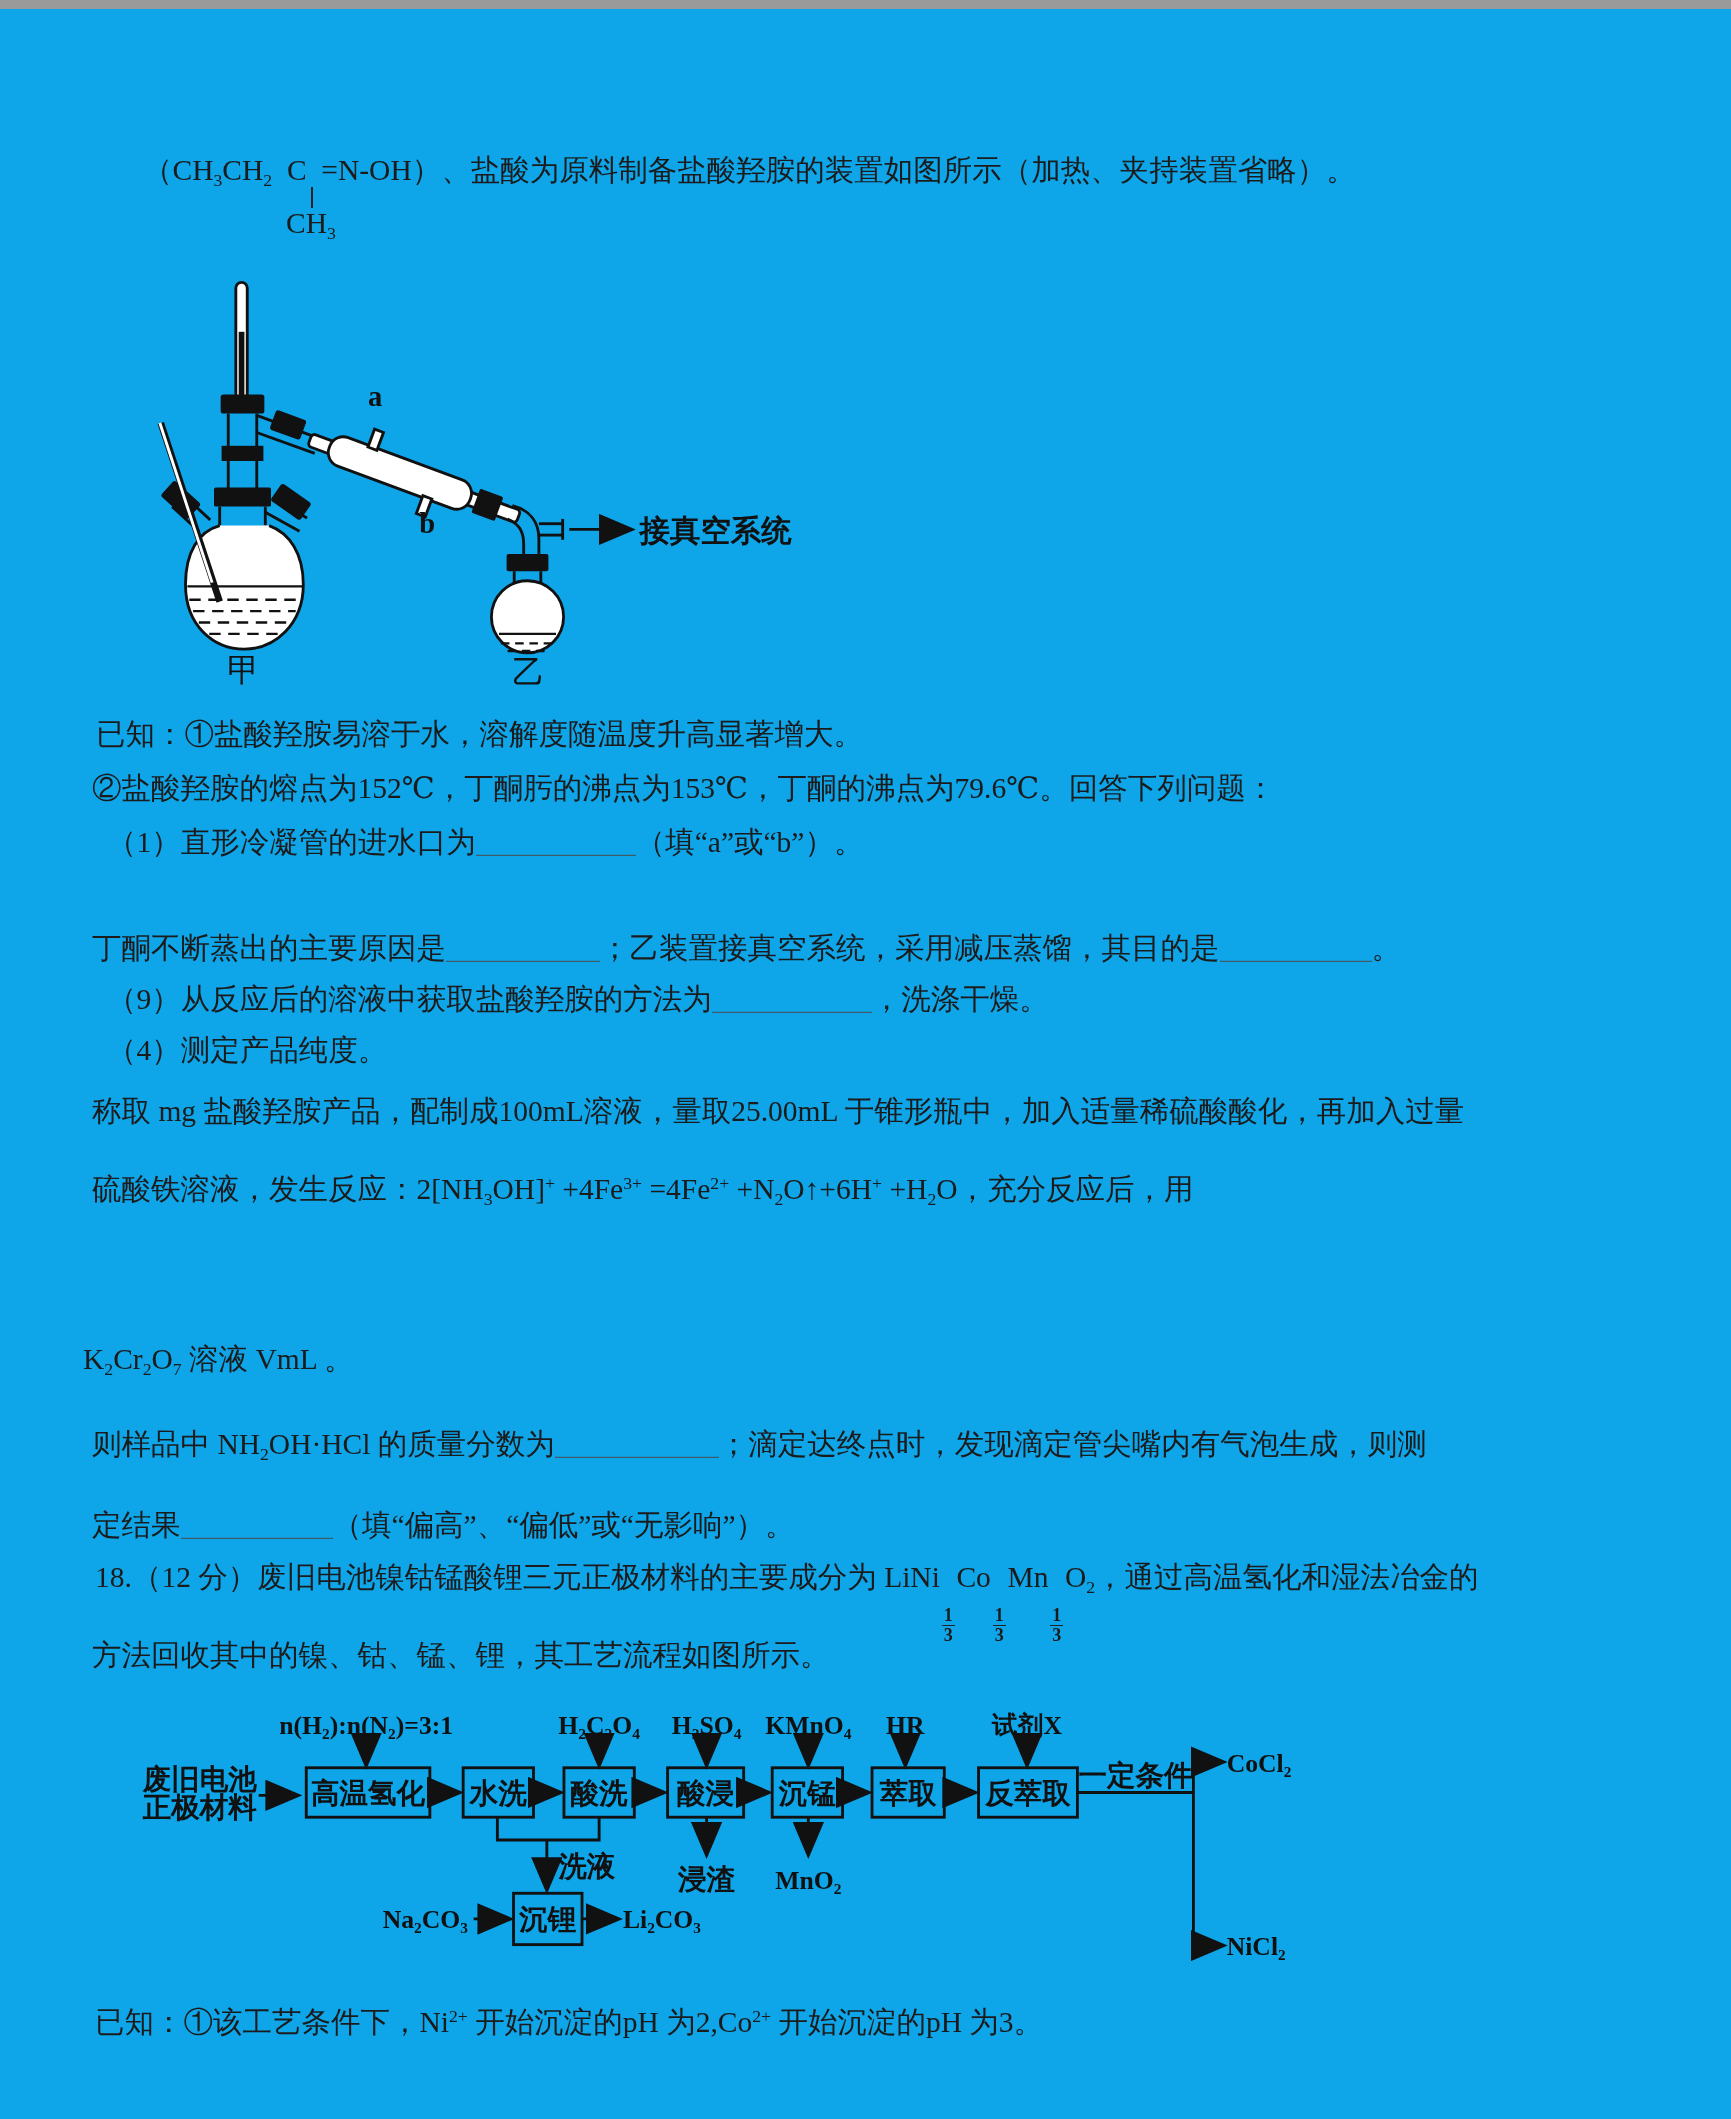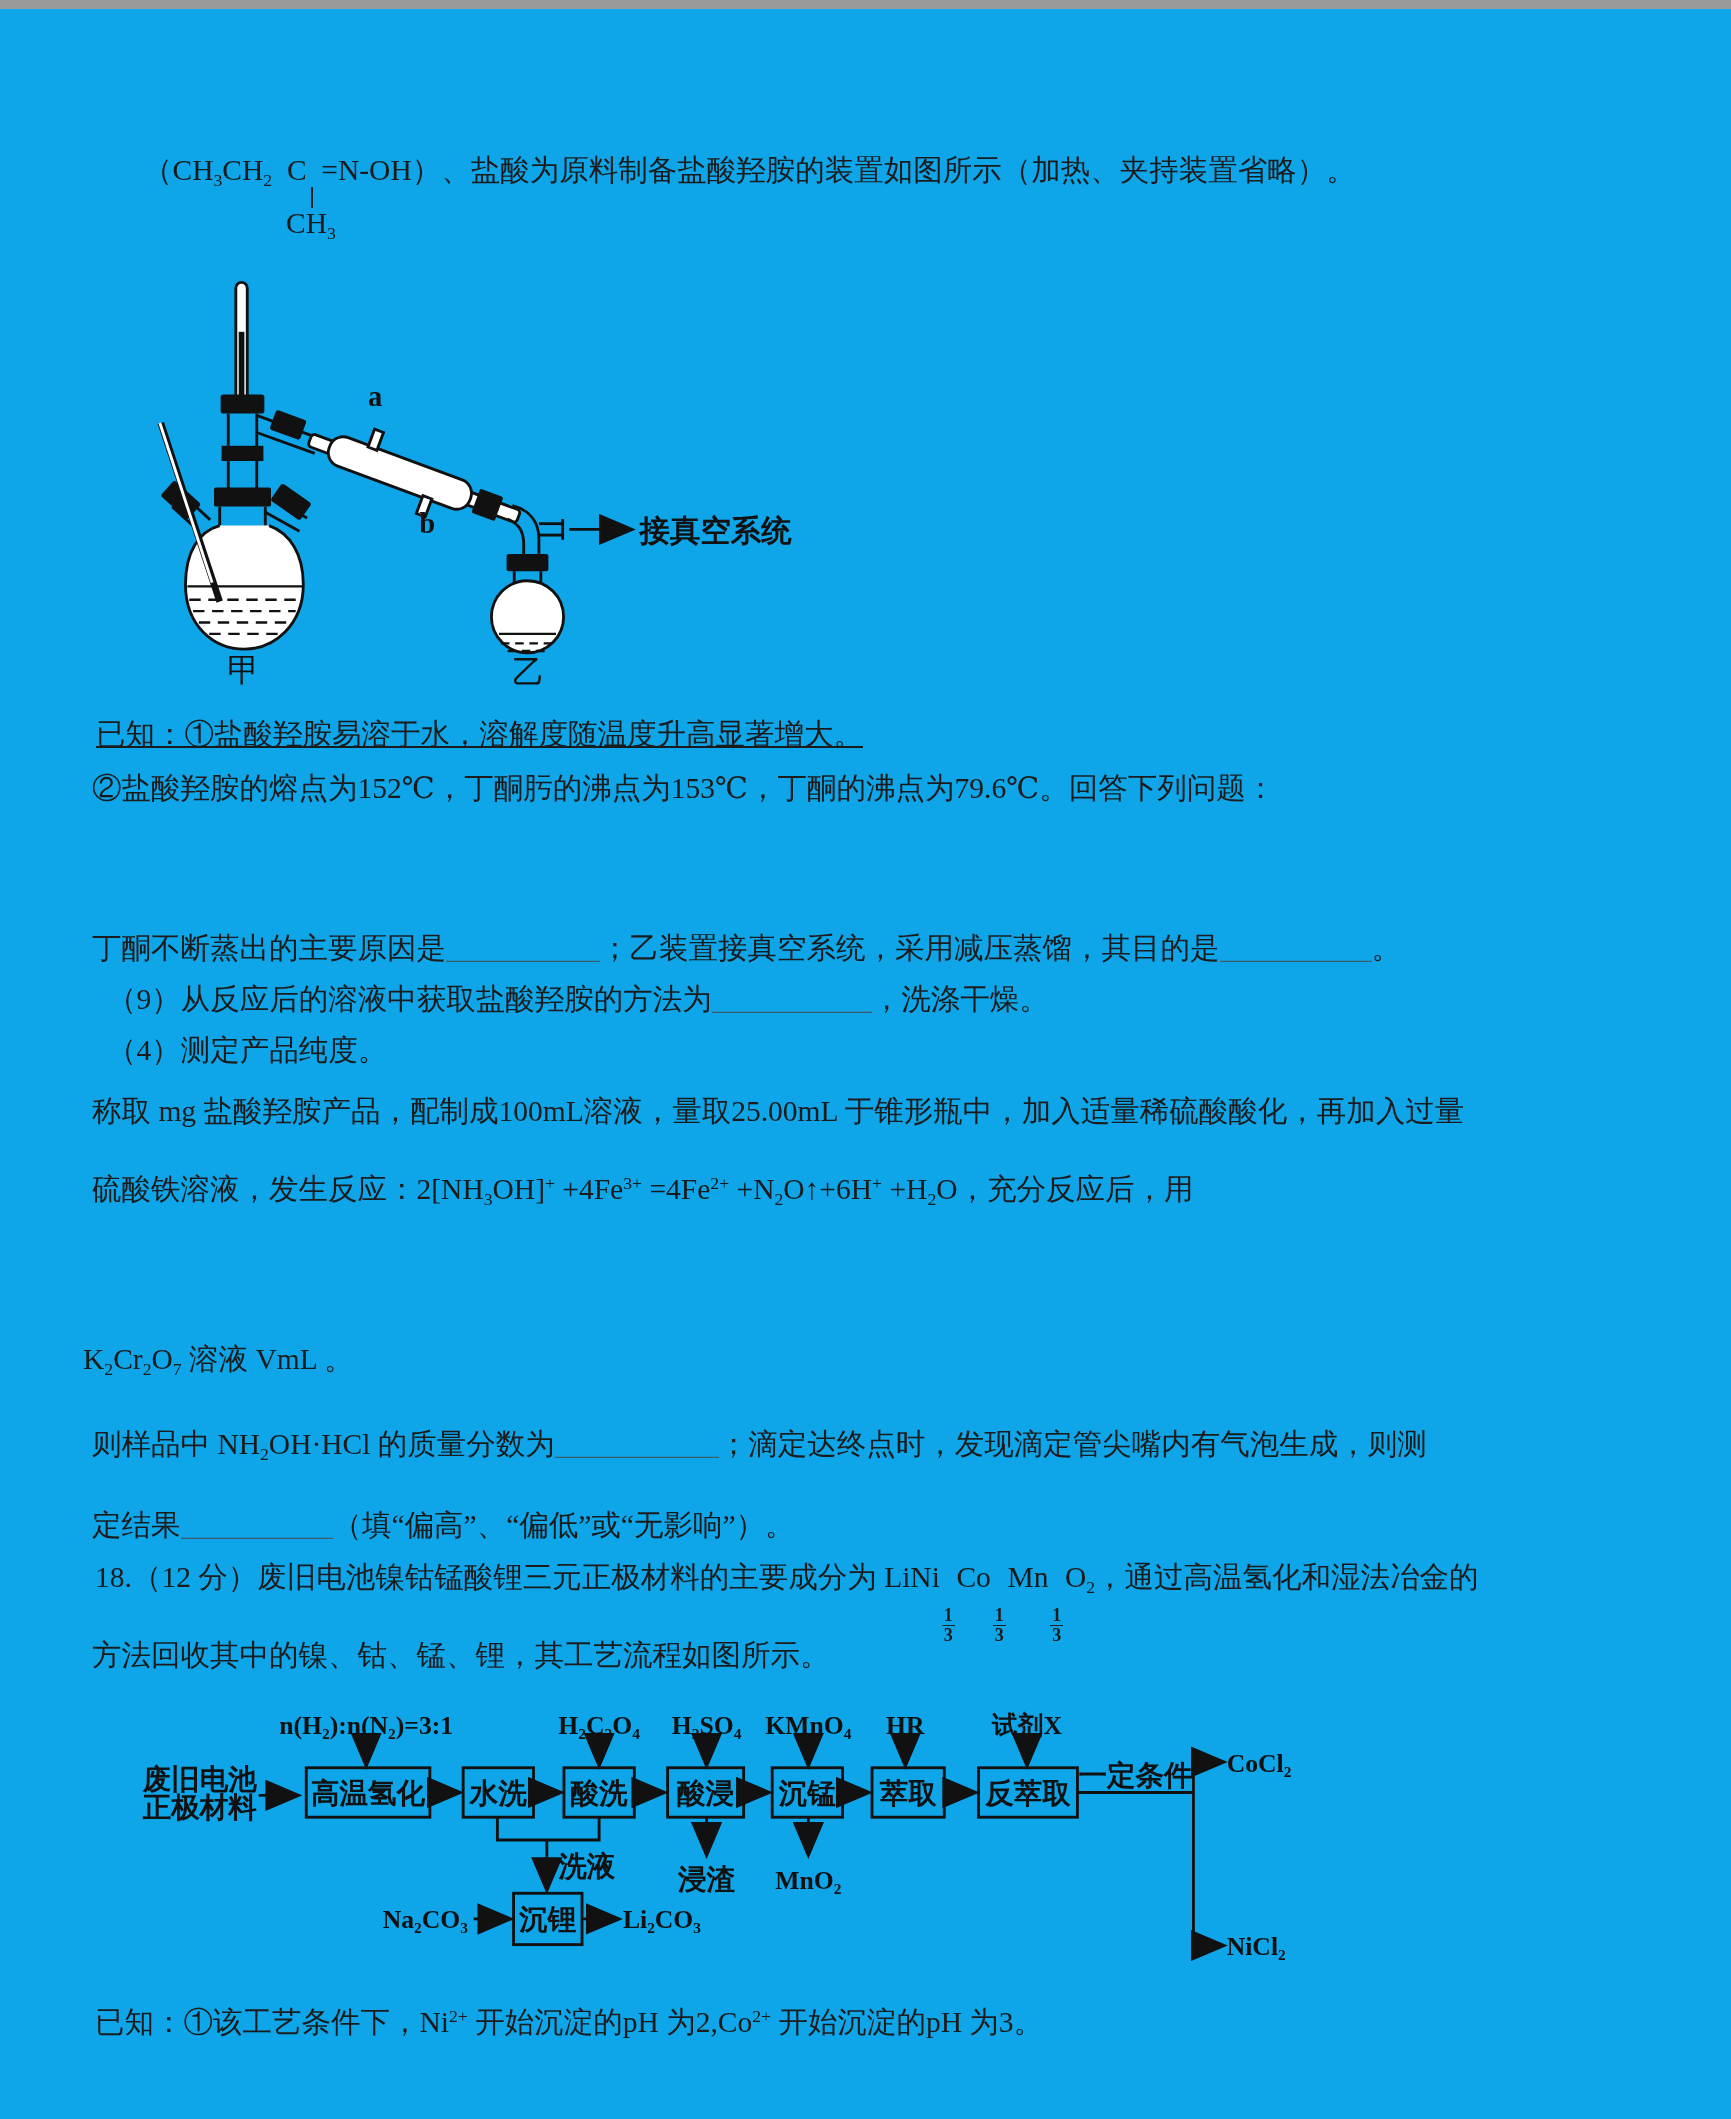--- a/index.html
+++ b/index.html
@@ -97,23 +97,26 @@
       <line x1="74" y1="370" x2="170" y2="370" stroke-width="2.5" stroke-dasharray="12 8"></line>
       <line x1="85" y1="382" x2="159" y2="382" stroke-width="2.5" stroke-dasharray="12 8"></line>
     </g>
     <text x="252" y="142" font-size="30" font-weight="bold">a</text>
     <text x="306" y="276" font-size="30" font-weight="bold">b</text>
     <text x="538" y="284" font-size="32" font-weight="bold">接真空系统</text>
     <text class="figlabel" x="104" y="432">甲</text>
     <text class="figlabel" x="404" y="434">乙</text>
   </svg>
 
-  <div class="line" style="left:96px;top:707px;text-decoration:underline;">已知：①盐酸羟胺易溶于水，溶解度随温度升高显著增大。</div>
+  <div class="line" style="left:96px;top:707px;">已知：①盐酸羟胺易溶于水，溶解度随温度升高显著增大。</div>
   <div class="line" style="left:92px;top:761px;">②盐酸羟胺的熔点为152℃，丁酮肟的沸点为153℃，丁酮的沸点为79.6℃。回答下列问题：</div>
 
+  <div class="line" style="left:107px;top:815px;">
+    <span>（1）直形冷凝管的进水口为</span><span class="blank" style="width:160px;"></span><span>（填“a”或“b”）。</span>
+  </div>
   <div class="line" style="left:92px;top:921px;">
     <span>丁酮不断蒸出的主要原因是</span><span class="blank" style="width:154px;"></span><span>；乙装置接真空系统，采用减压蒸馏，其目的是</span><span class="blank" style="width:152px;"></span><span>。</span>
   </div>
   <div class="line" style="left:107px;top:972px;">
     <span>（9）从反应后的溶液中获取盐酸羟胺的方法为</span><span class="blank" style="width:160px;"></span><span>，洗涤干燥。</span>
   </div>
   <div class="line" style="left:107px;top:1023px;">（4）测定产品纯度。</div>
 
   <div class="line" style="left:92px;top:1084px;">称取 mg 盐酸羟胺产品，配制成100mL溶液，量取25.00mL 于锥形瓶中，加入适量稀硫酸酸化，再加入过量</div>
   <div class="line" style="left:92px;top:1162px;">硫酸铁溶液，发生反应：2[NH<sub>3</sub>OH]<sup>+</sup> +4Fe<sup>3+</sup> =4Fe<sup>2+</sup> +N<sub>2</sub>O↑+6H<sup>+</sup> +H<sub>2</sub>O，充分反应后，用</div>

